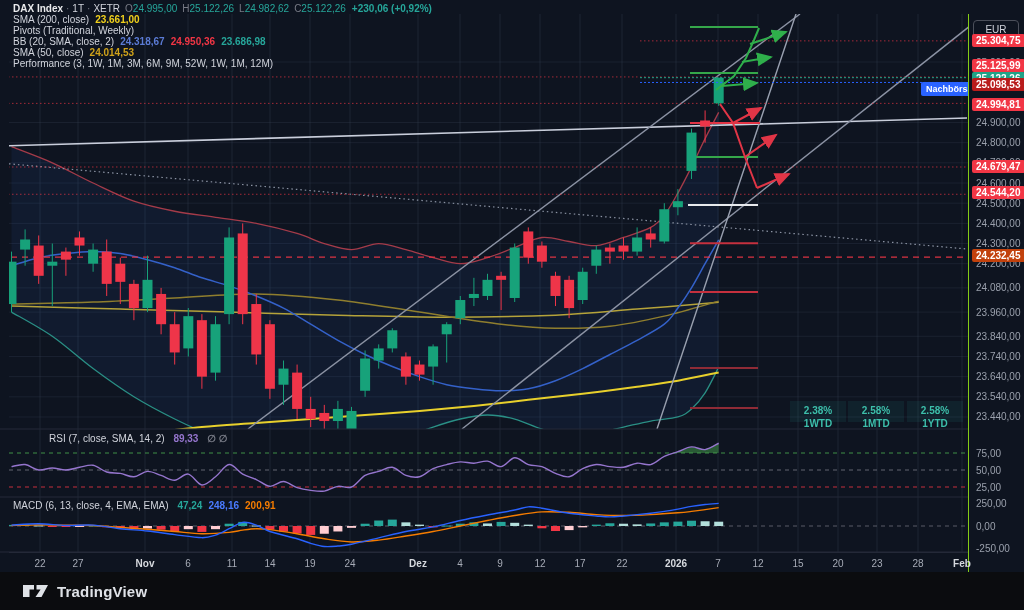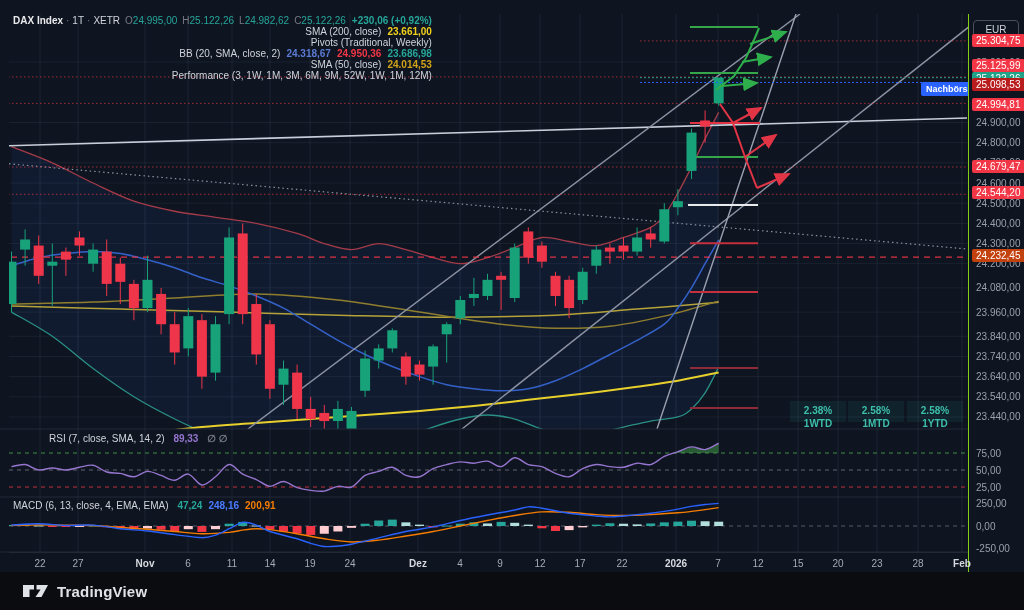--- a/index.html
+++ b/index.html
@@ -1,34 +1,34 @@
 <!DOCTYPE html>
 <html><head>
 <meta charset="utf-8">
 <style>
   html,body{margin:0;padding:0;background:#07080b;font-family:"Liberation Sans",sans-serif;}
   #app{position:relative;width:1024px;height:610px;overflow:hidden;background:#0e1420;}
   .abs{position:absolute;}
   #header{left:0;top:0;width:1024px;height:14px;background:#17181c;color:#e6e7ea;font-size:10px;font-weight:bold;line-height:14px;padding-left:8px;box-sizing:border-box;white-space:nowrap;}
   #leftstrip{left:0;top:14px;width:9px;height:558px;background:#060709;}
   #chart-svg{left:0;top:0;}
-  #legend{left:13px;top:16px;font-size:10px;color:#d1d4dc;line-height:10.6px;white-space:nowrap;text-align:right;}
+  #legend{left:13px;top:4px;font-size:10px;color:#d1d4dc;line-height:10.6px;white-space:nowrap;}
   .lrow{margin-bottom:0.5px;}
   .sep{color:#787b86;padding:0 3px;}
   .olab{color:#787b86;padding-left:5px;}
   .up{color:#26a69a;}
   .sym{color:#e9eaec;font-weight:bold;}
   .lv{padding-left:6px;font-weight:bold;}
   #rsi-legend,#macd-legend{font-size:10px;color:#d1d4dc;white-space:nowrap;}
   #rsi-legend{left:13px;top:433px;margin-left:36px;}
   #macd-legend{left:13px;top:500px;}
   .dim{color:#787b86;}
   #right-axis{left:968px;top:14px;width:80px;height:558px;background:#0e1420;border-left:1px solid #84cc16;box-sizing:border-box;}
   .tick{position:absolute;left:7px;font-size:10px;color:#9aa0ac;white-space:nowrap;}
-  .badge{position:absolute;left:3px;font-size:10px;font-weight:normal;color:#fff;padding:1px 4px;border-radius:2px;white-space:nowrap;}
+  .badge{position:absolute;left:3px;font-size:10px;font-weight:bold;color:#fff;padding:1px 4px;border-radius:2px;white-space:nowrap;}
   #eur-btn{position:absolute;left:4px;top:6px;width:44px;height:17px;border:1px solid #4b4f5a;border-radius:4px;background:#0e1420;color:#d1d4dc;font-size:10px;text-align:center;line-height:17px;}
   #after-hours{left:921px;top:82px;background:#2962ff;color:#fff;font-size:9px;font-weight:bold;padding:2px 5px;border-radius:2px;}
   #time-axis{left:9px;top:552px;width:959px;height:20px;background:#0e1420;border-top:1px solid #242938;box-sizing:border-box;}
   .tlabel{position:absolute;top:5px;transform:translateX(-50%);font-size:10px;color:#a6abb6;}
   .tlabel.big{color:#d6d9de;font-weight:bold;}
   #bottombar{left:0;top:572px;width:1024px;height:38px;background:#0b0c0f;}
   #tv-logo{position:absolute;left:22px;top:10px;display:flex;align-items:center;color:#dfe2e7;font-size:15px;font-weight:bold;letter-spacing:0.2px;}
   #tv-logo svg{margin-right:7px;}
   #perf-boxes .pbox{position:absolute;width:56px;height:21px;background:rgba(38,166,154,0.10);color:#3dbfab;font-size:10px;font-weight:bold;text-align:center;line-height:13px;padding-top:3px;box-sizing:border-box;}
 </style>

